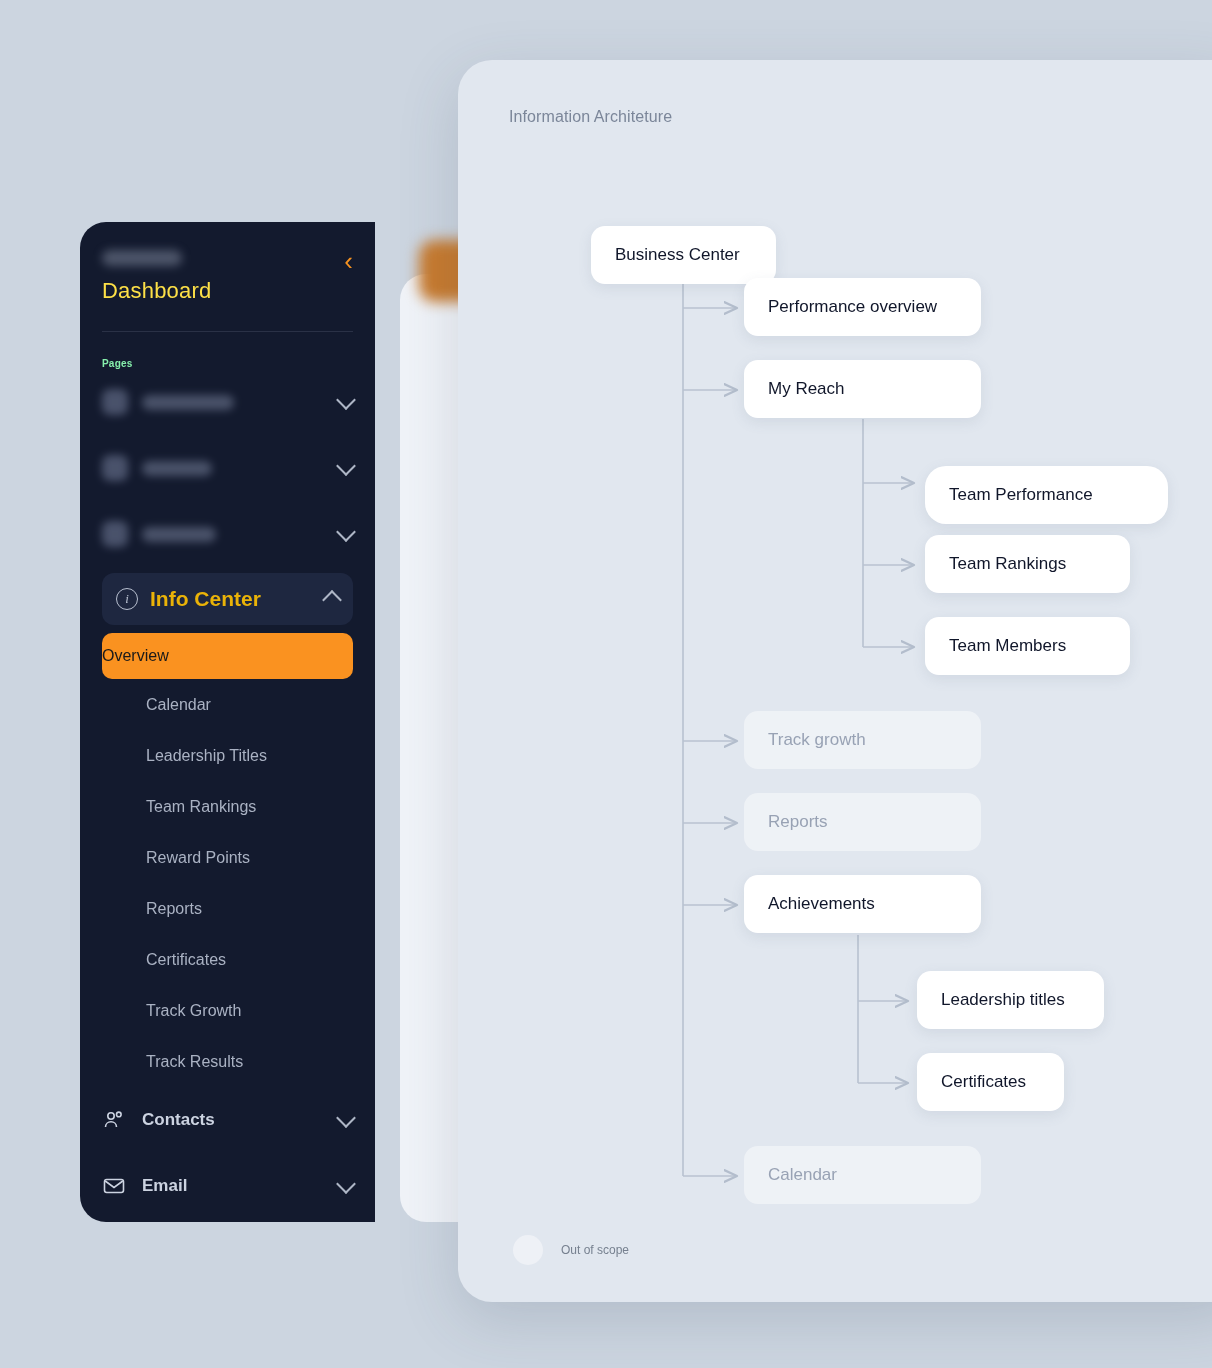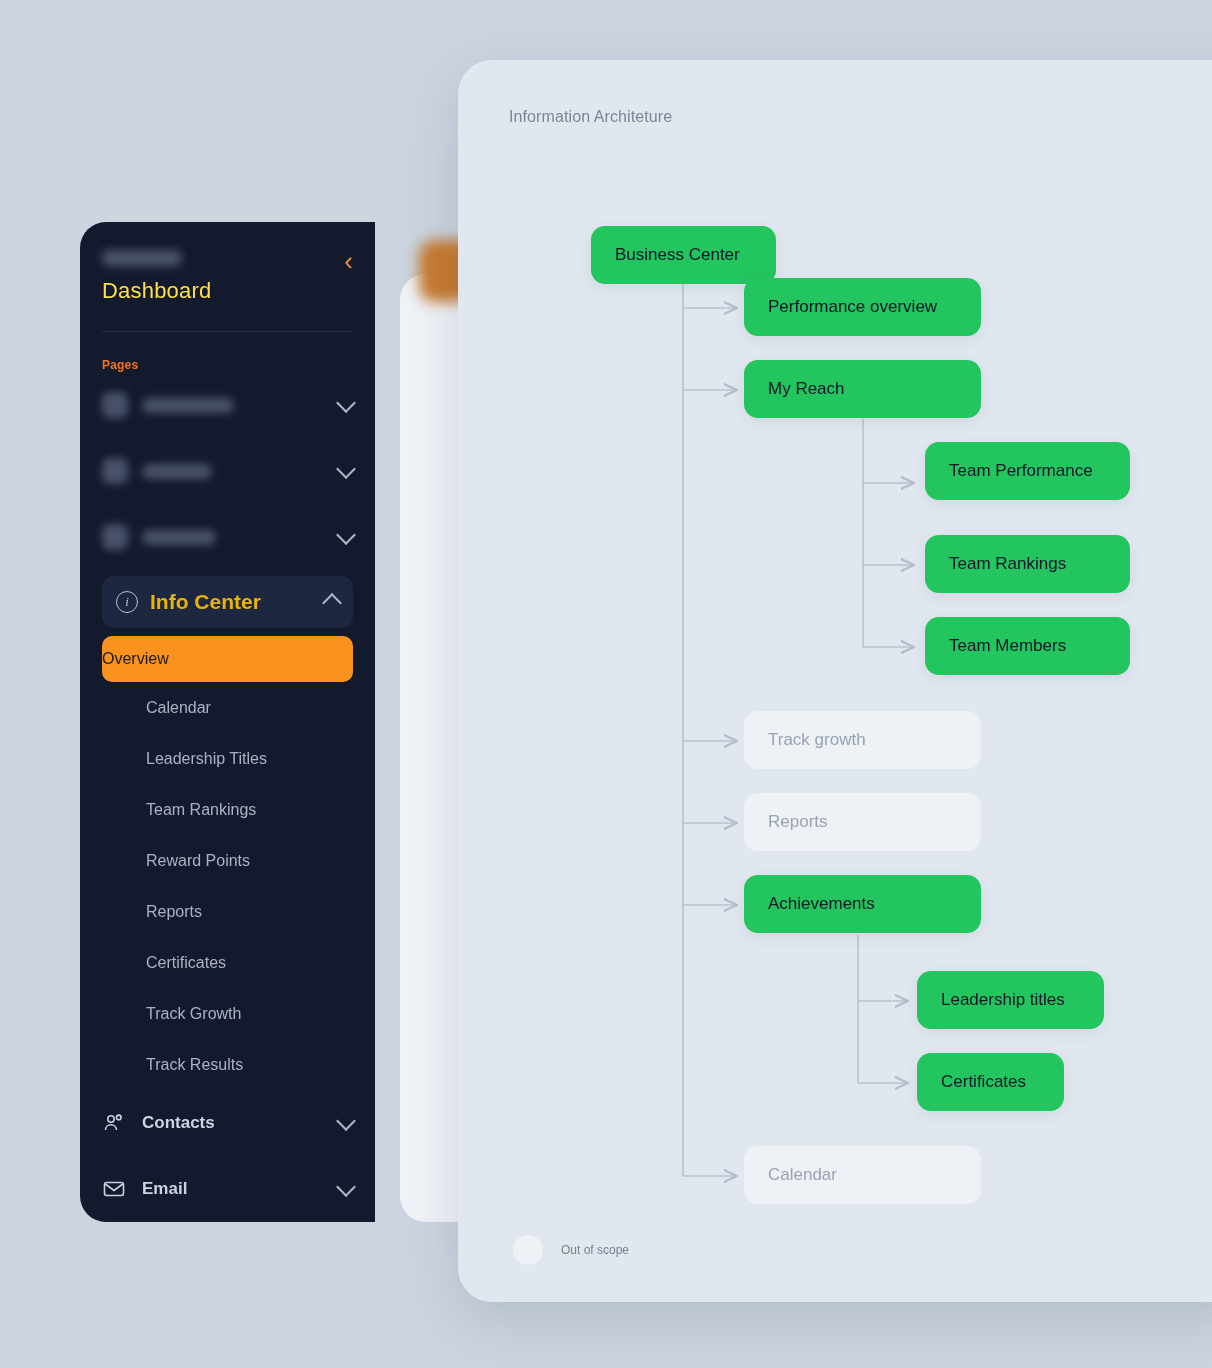--- a/index.html
+++ b/index.html
@@ -79,22 +79,22 @@
     font-weight: 300;
   }
 
   #sidebar-divider {
     margin: 27px 22px 0 22px;
     height: 1px;
     background: #2a3146;
   }
 
   #pages-label {
-    color: #f97316;
-    font-size: 12px;
+    color: #86efac;
+    font-size: 10px;
     font-weight: 700;
     padding: 26px 22px 0 22px;
     letter-spacing: .2px;
   }
 
   .nav-blur-row {
     display: flex;
     align-items: center;
     height: 66px;
     padding: 0 22px;
@@ -239,21 +239,21 @@
   #canvas {
     position: absolute;
     left: 0;
     top: 0;
     width: 790px;
     height: 1242px;
   }
 
   .node {
     position: absolute;
-    background: #22c55e;
+    background: #ffffff;
     border-radius: 14px;
     box-shadow: 0 4px 14px rgba(90,105,130,.12);
     display: flex;
     align-items: center;
     padding-left: 24px;
     font-size: 17px;
     color: #10162a;
     height: 58px;
   }
 
@@ -392,21 +392,21 @@
       <path d="M400,1023 L450,1023" marker-end="url(#arw)"></path>
     </g>
   </svg>
 
   <div class="node" style="left:133px; top:166px; width:185px;">Business Center</div>
 
   <div class="node" style="left:286px; top:300px; width:237px;">My Reach</div>
 
   <div class="node" style="left:286px; top:218px; width:237px;">Performance overview</div>
 
-  <div class="node" style="left:467px; top:382px; width:205px;">Team Performance</div>
+  <div class="node" style="left:467px; top:406px; width:243px;border-radius:21px;">Team Performance</div>
 
   <div class="node" style="left:467px; top:475px; width:205px;">Team Rankings</div>
 
   <div class="node" style="left:467px; top:557px; width:205px;">Team Members</div>
 
   <div class="node muted" style="left:286px; top:651px; width:237px;">Track growth</div>
 
   <div class="node muted" style="left:286px; top:733px; width:237px;">Reports</div>
 
   <div class="node" style="left:286px; top:815px; width:237px;">Achievements</div>

